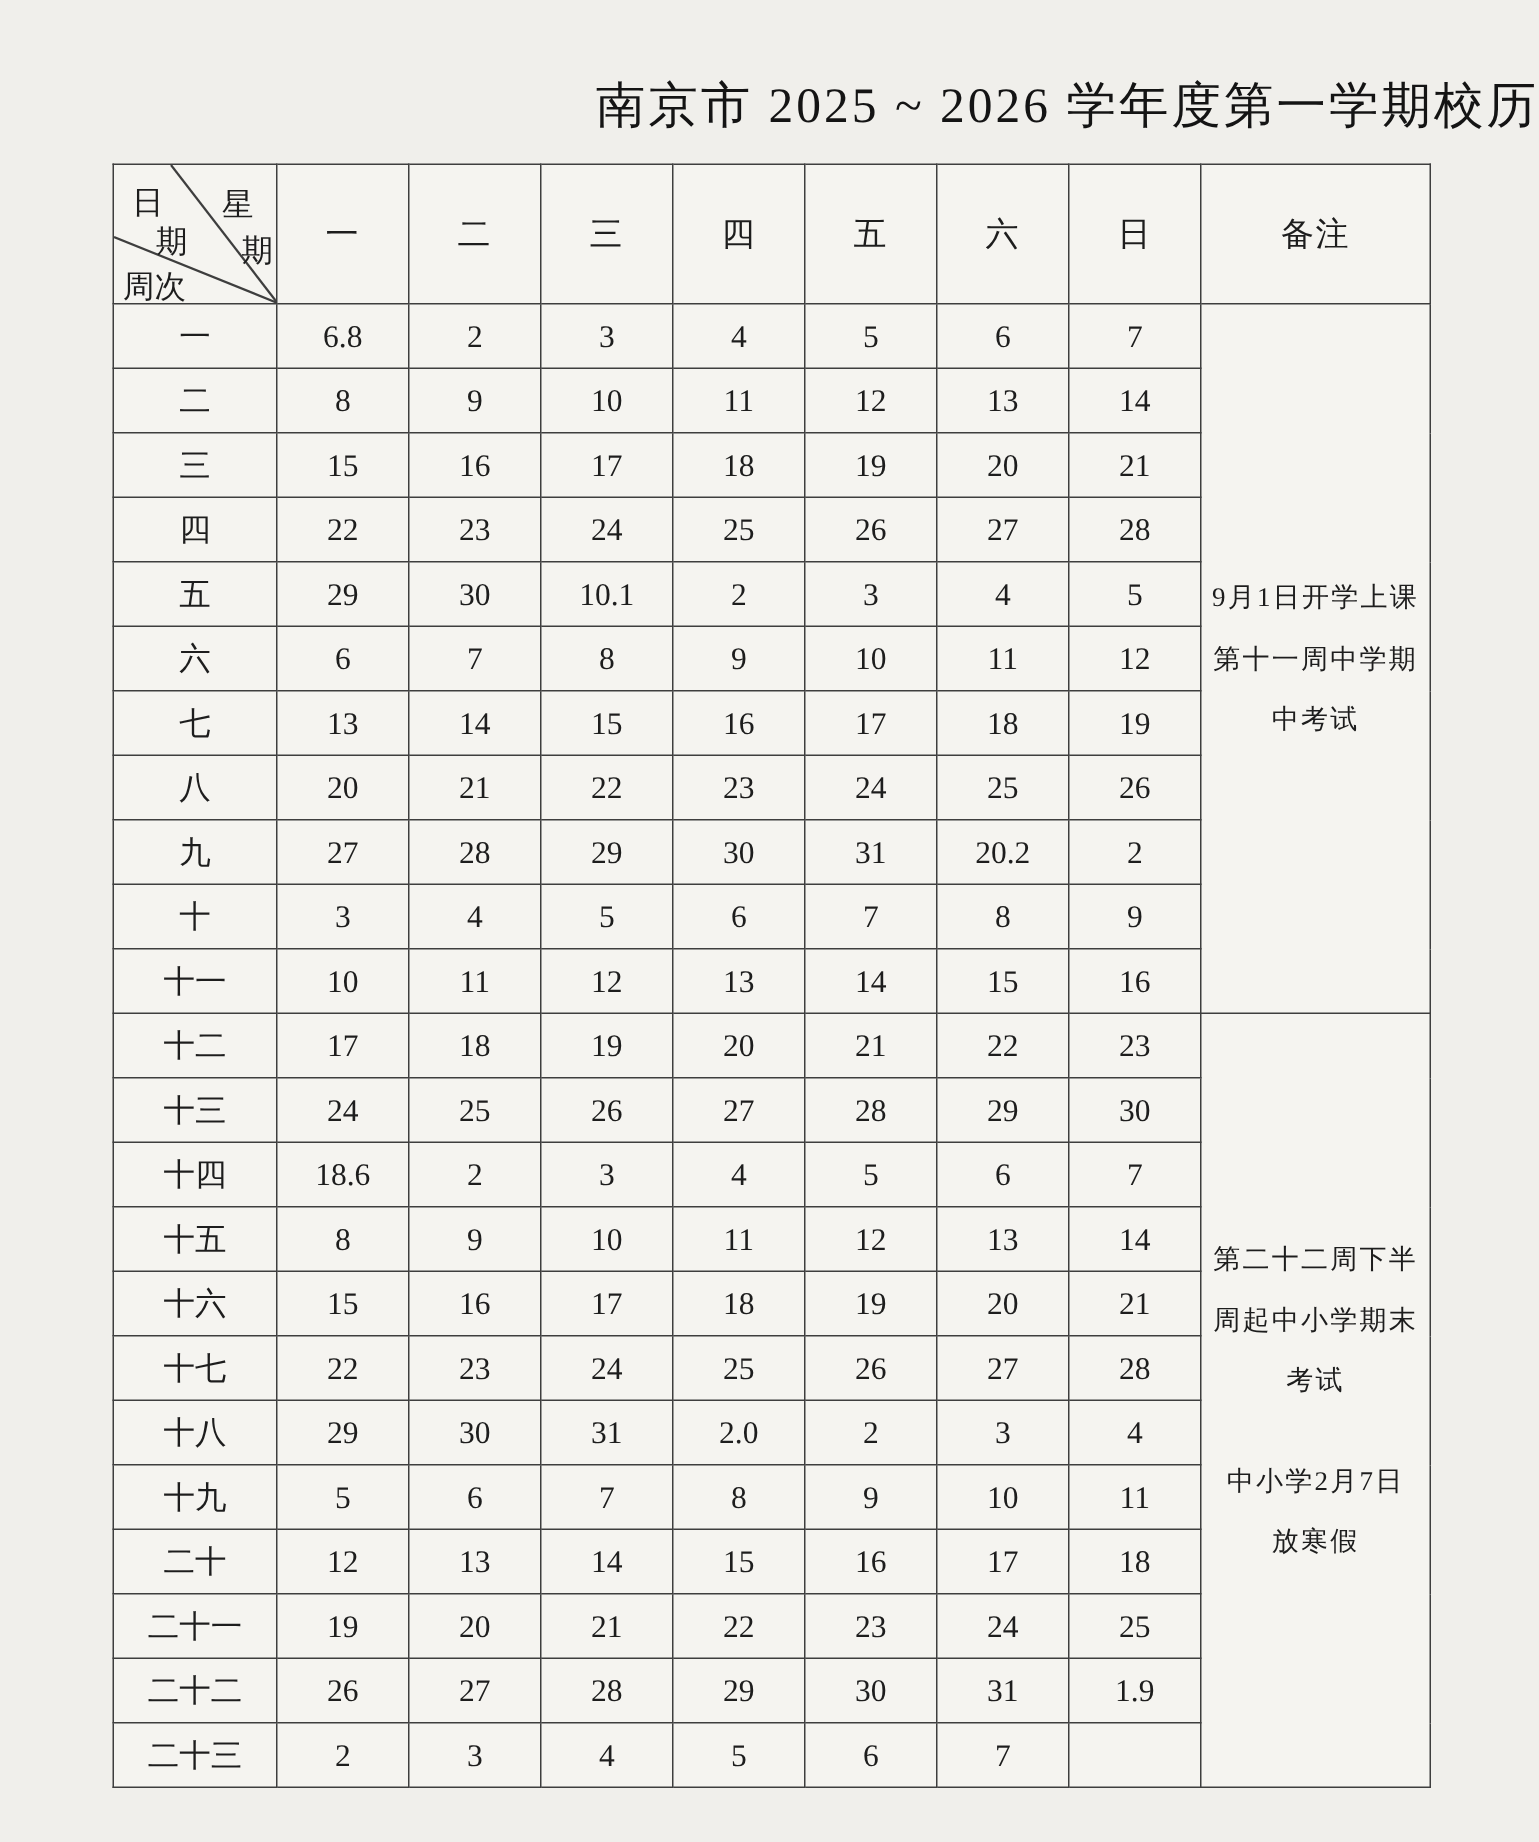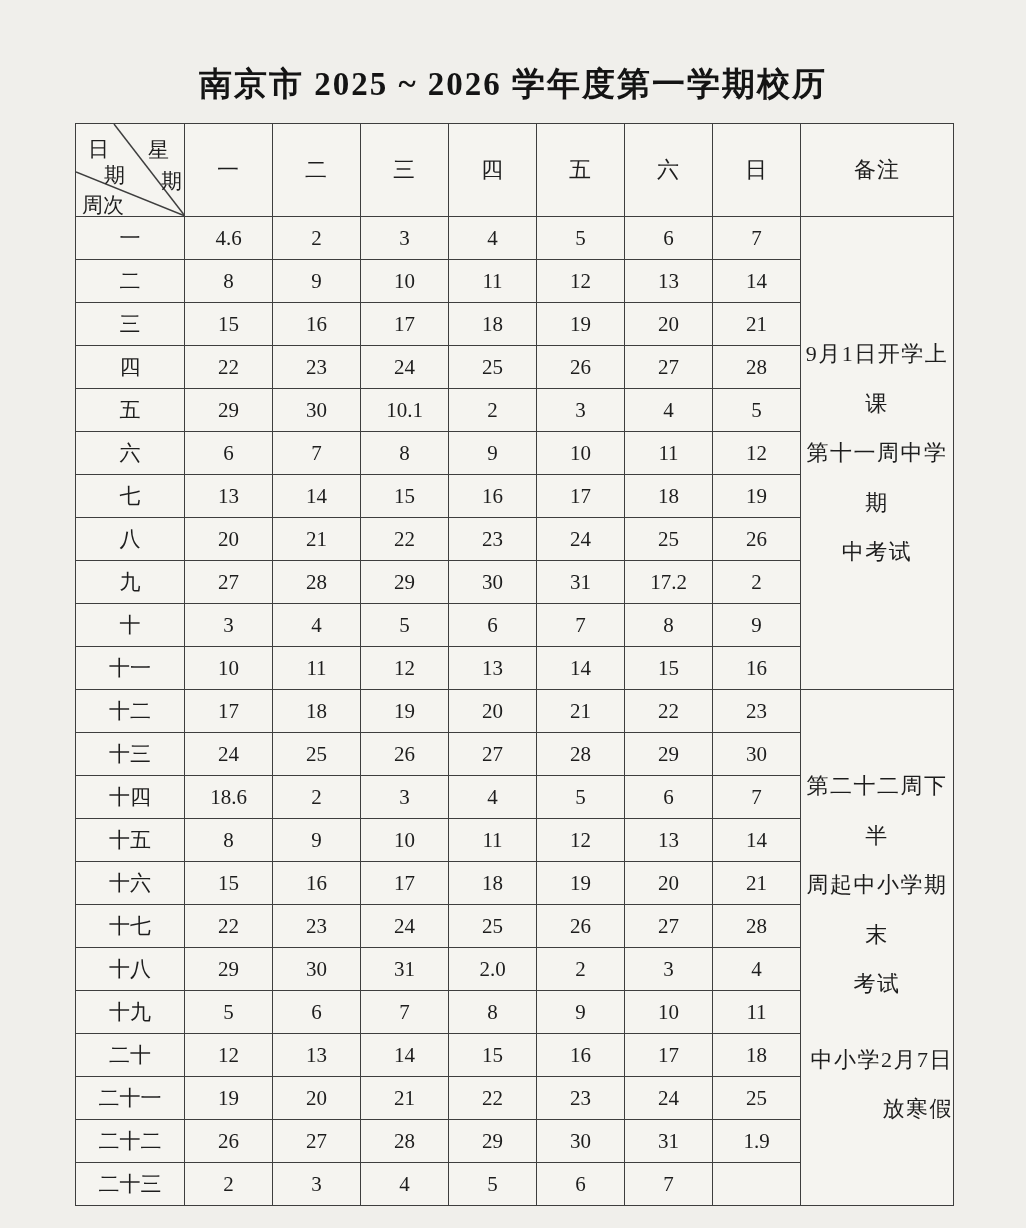--- a/index.html
+++ b/index.html
@@ -9,24 +9,24 @@
   body {
     width: 1026px;
     height: 1228px;
     background: #f0efeb;
     font-family: "Liberation Serif", "DejaVu Serif", serif;
     color: #1d1d1d;
     overflow: hidden;
   }
   .page-title {
     margin: 0;
-    padding-top: 62px;
-    text-align: center;
+    padding-top: 48px;
+    text-align: right;
     font-size: 33px;
-    font-weight: bold;
+    font-weight: normal;
     letter-spacing: 2px;
     color: #141414;
   }
   table.calendar {
     border-collapse: collapse;
     table-layout: fixed;
     margin: 16px 0 0 75px;
     width: 878px;
     background: #f5f4f0;
   }
@@ -51,34 +51,33 @@
   }
   td.wk {
     font-size: 21px;
   }
   td.date-cell {
     font-size: 21px;
   }
   td.remark {
     text-align: left;
     vertical-align: middle;
-    font-size: 22px;
+    font-size: 18px;
     line-height: 2.25;
     letter-spacing: 1.5px;
     padding-left: 12px;
     padding-right: 6px;
     white-space: pre-line;
     border-radius: 19px;
   }
   td.remark .remark-para {
     white-space: pre-line;
   }
   td.remark .remark-para + .remark-para {
     margin-top: 26px;
-    text-align: right;
   }
   .corner-cell {
     padding: 0;
   }
   .corner-cell svg {
     display: block;
   }
   .corner-cell text {
     font-family: "Liberation Serif", "DejaVu Serif", serif;
     font-size: 21px;
@@ -121,21 +120,21 @@
       <th class="day-header">四</th>
       <th class="day-header">五</th>
       <th class="day-header">六</th>
       <th class="day-header">日</th>
       <th class="day-header">备注</th>
     </tr>
   </thead>
   <tbody>
       <tr class="week-row">
         <td class="wk">一</td>
-        <td class="date-cell">4.6</td>
+        <td class="date-cell">6.8</td>
         <td class="date-cell">2</td>
         <td class="date-cell">3</td>
         <td class="date-cell">4</td>
         <td class="date-cell">5</td>
         <td class="date-cell">6</td>
         <td class="date-cell">7</td>
         <td class="remark" rowspan="11">9月1日开学上课
 第十一周中学期
 中考试</td>
       </tr>
@@ -209,21 +208,21 @@
         <td class="date-cell">25</td>
         <td class="date-cell">26</td>
       </tr>
       <tr class="week-row">
         <td class="wk">九</td>
         <td class="date-cell">27</td>
         <td class="date-cell">28</td>
         <td class="date-cell">29</td>
         <td class="date-cell">30</td>
         <td class="date-cell">31</td>
-        <td class="date-cell">17.2</td>
+        <td class="date-cell">20.2</td>
         <td class="date-cell">2</td>
       </tr>
       <tr class="week-row">
         <td class="wk">十</td>
         <td class="date-cell">3</td>
         <td class="date-cell">4</td>
         <td class="date-cell">5</td>
         <td class="date-cell">6</td>
         <td class="date-cell">7</td>
         <td class="date-cell">8</td>

